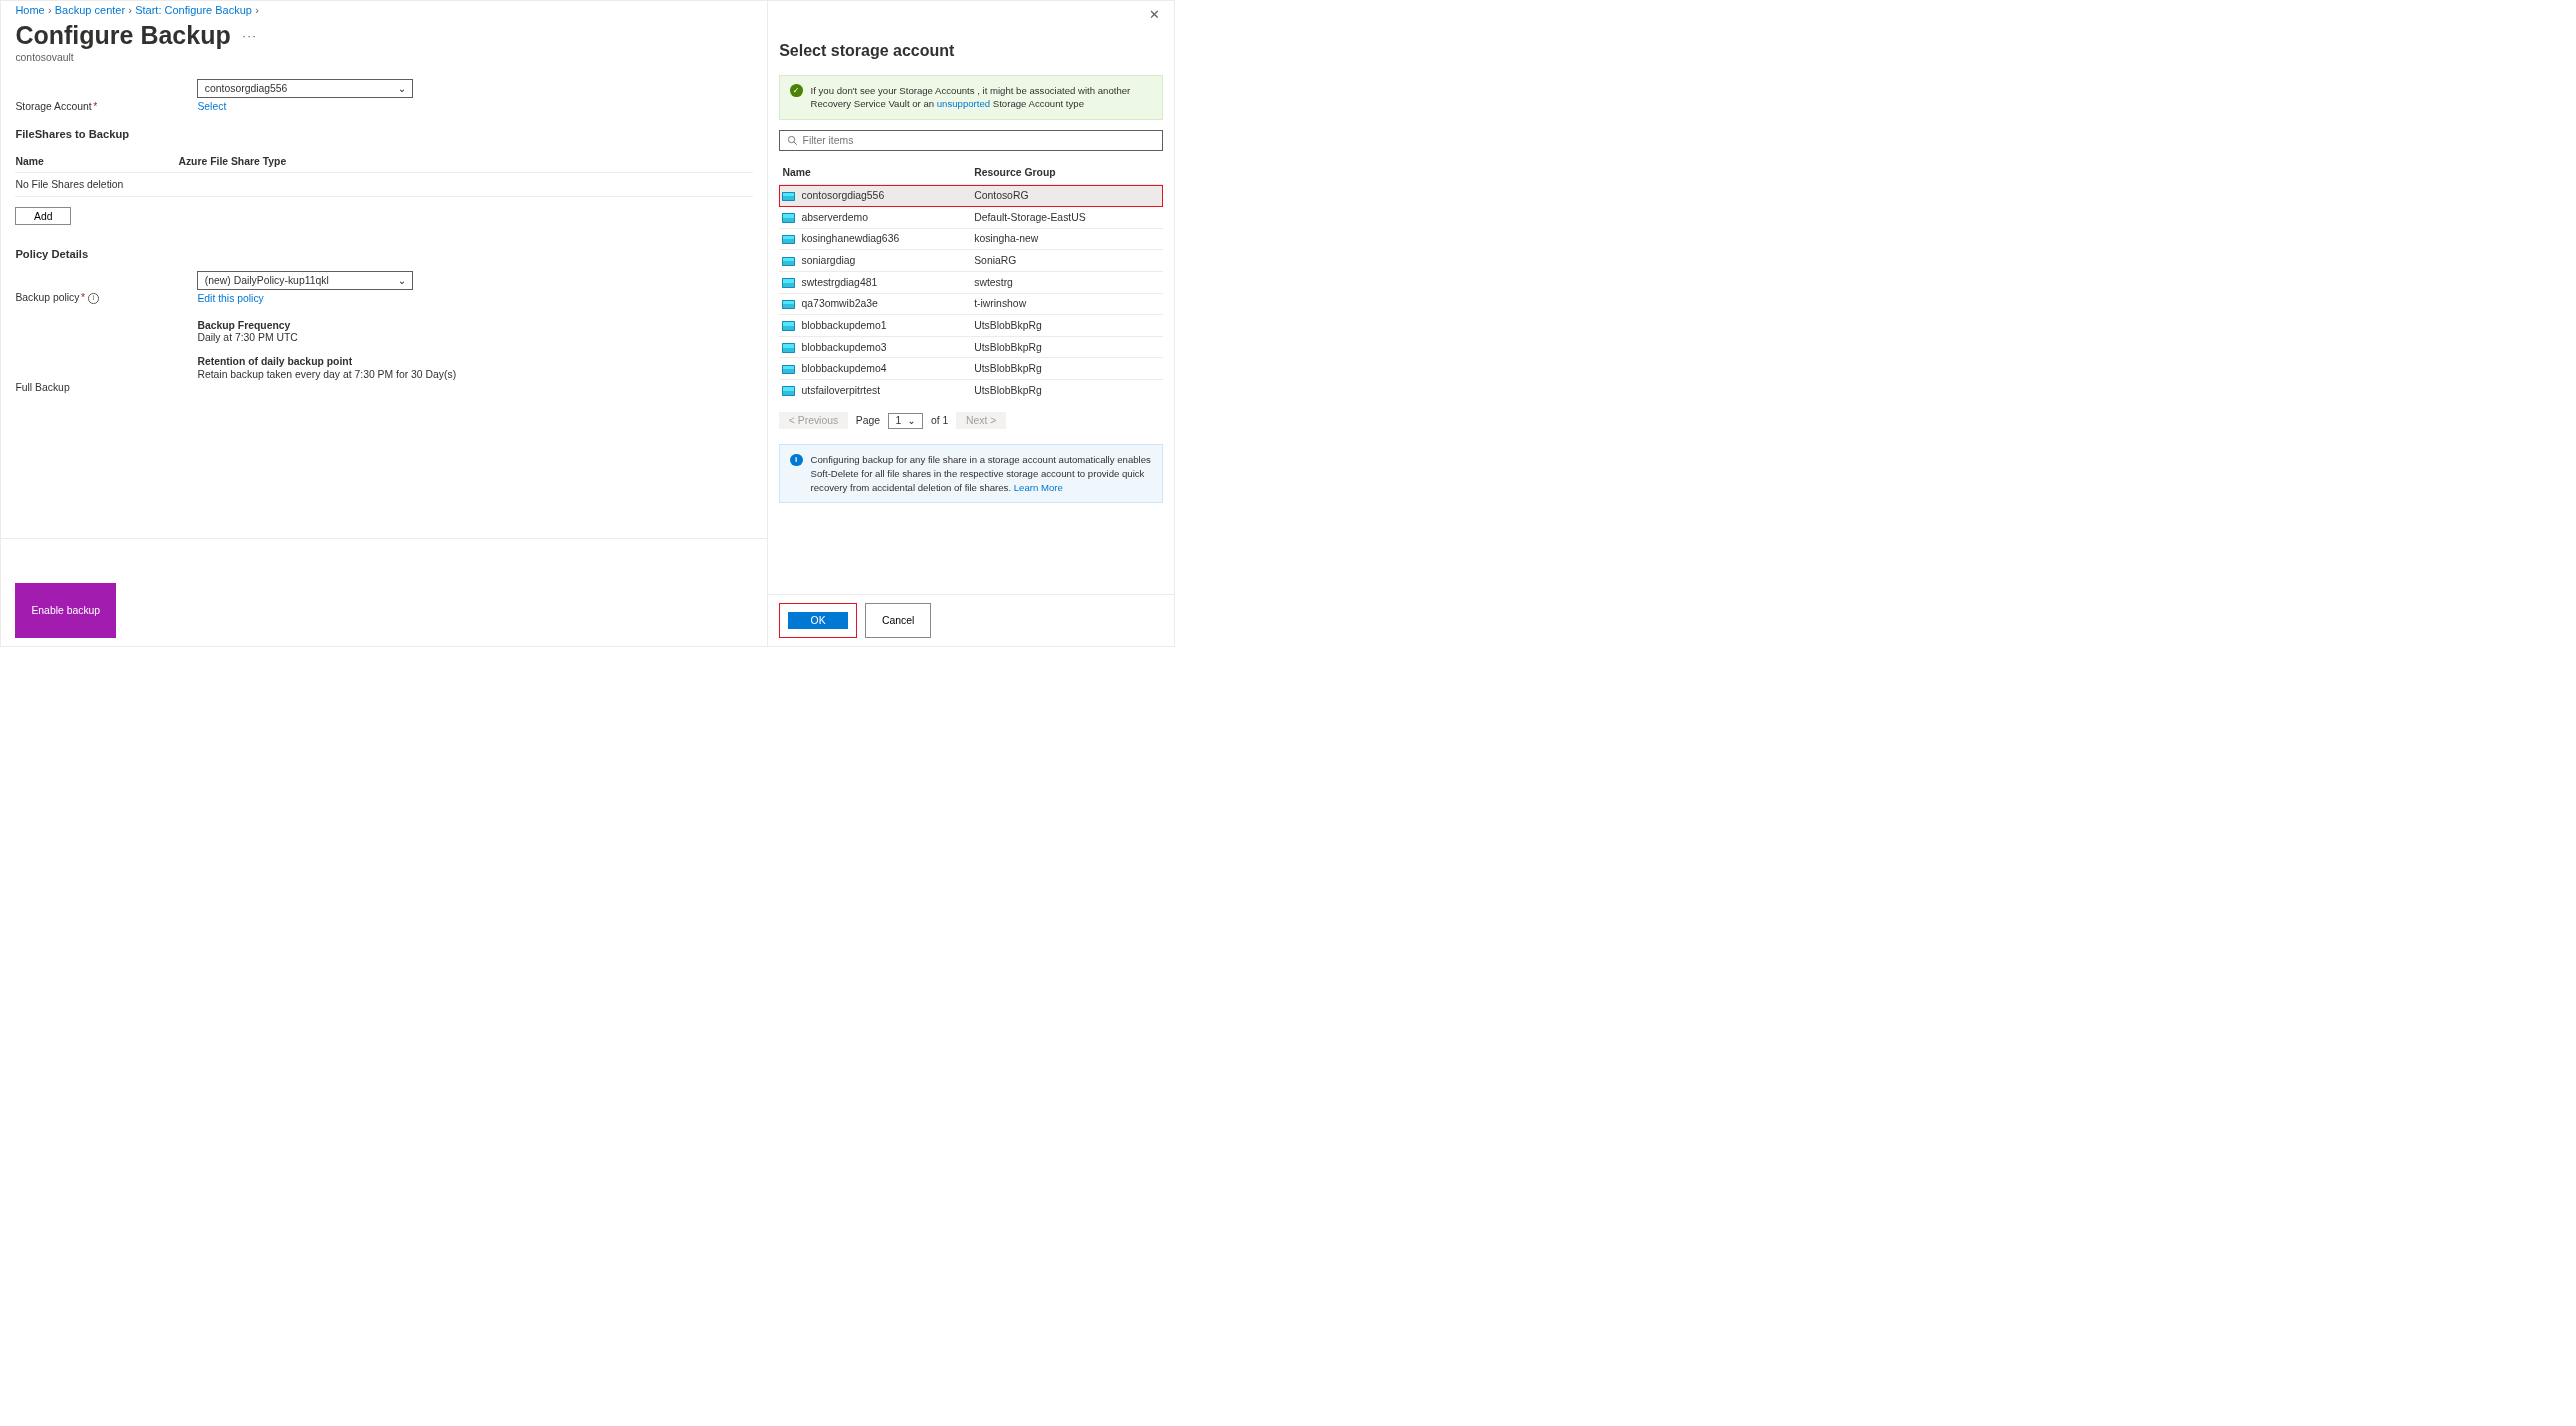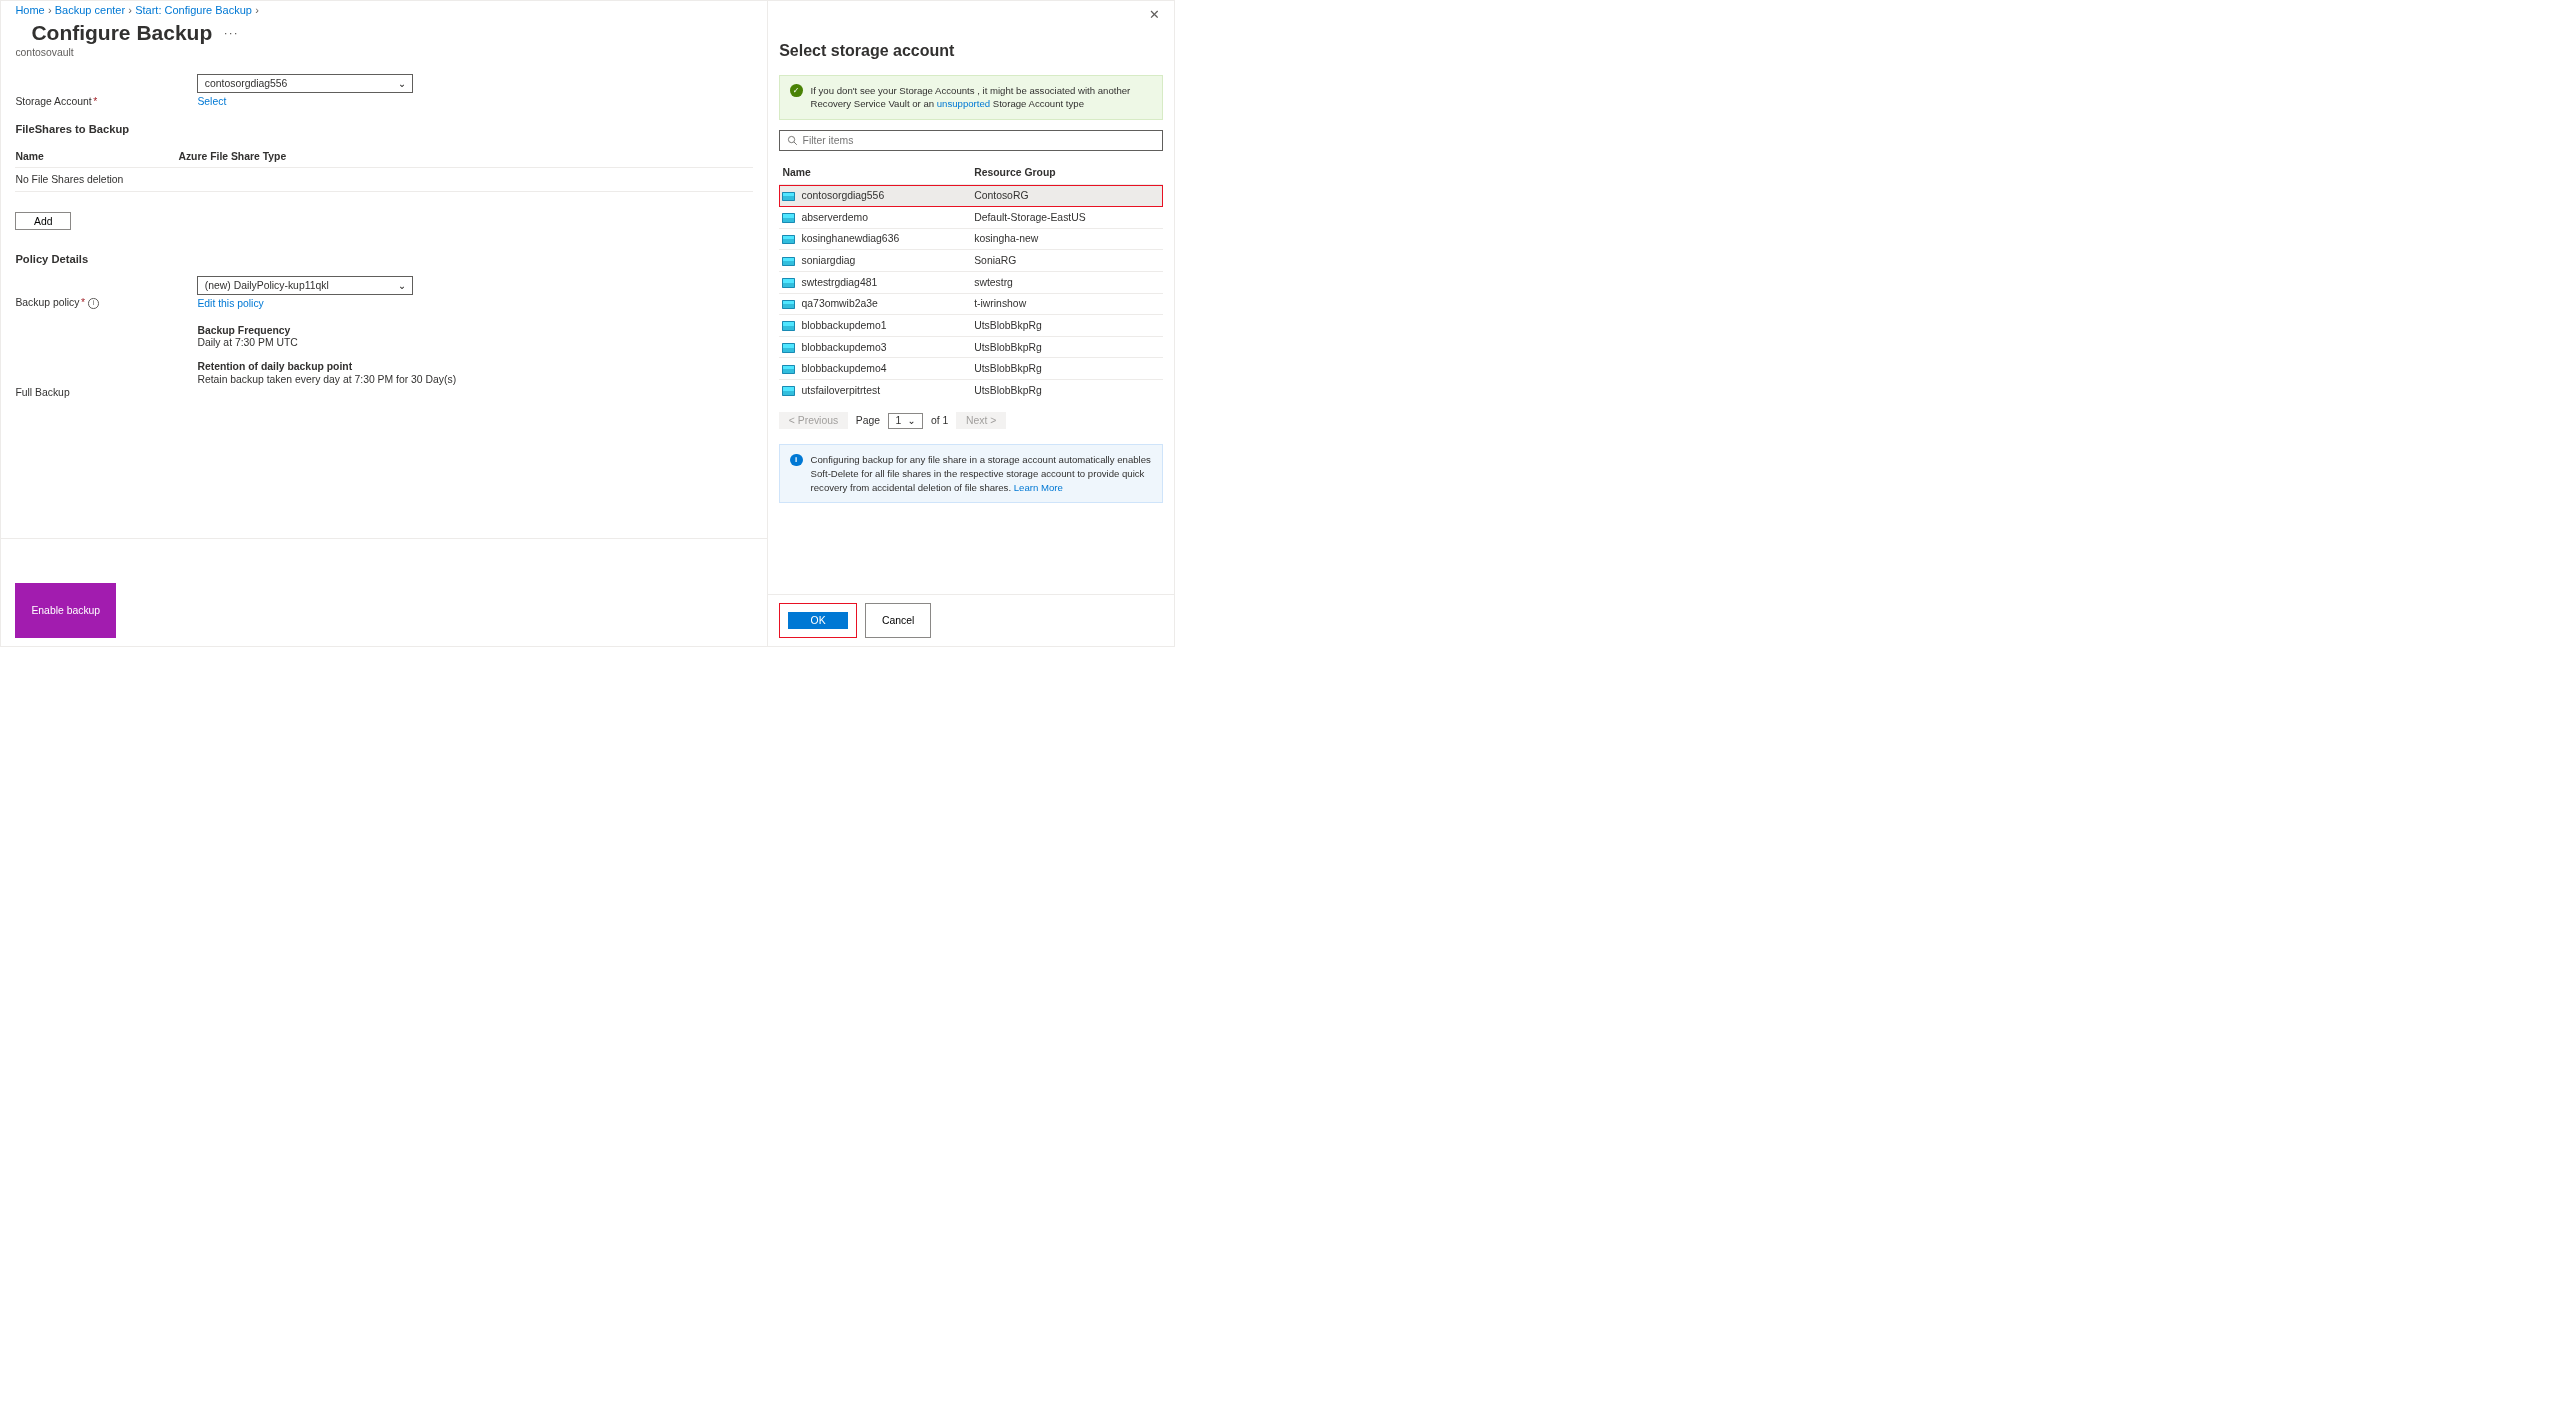--- a/index.html
+++ b/index.html
@@ -4,37 +4,37 @@
 <style>
 * { box-sizing: border-box; margin: 0; padding: 0; }
 body { font-family: "Segoe UI", -apple-system, sans-serif; font-size: 10.4px; color: #323130; background: #fff; }
 .app { display: flex; width: 1175px; height: 647px; border: 0.8px solid #edebe9; }
 .main { flex: 1; display: flex; flex-direction: column; }
 .main-content { flex: 1; overflow: auto; }
 .breadcrumb { display: flex; gap: 3.2px; padding: 3.2px 14.4px 0; font-size: 11px; }
 .breadcrumb a { color: #0078d4; text-decoration: none; }
 .breadcrumb .sep { color: #605e5c; }
 .title-row { display: flex; align-items: center; gap: 11.2px; padding: 4.8px 14.4px 0; }
-.page-title { font-size: 21px; font-weight: 600; margin-left: 16px; }
+.page-title { font-size: 25px; font-weight: 600; }
 .more-dots { color: #605e5c; font-size: 12.8px; letter-spacing: 0.8px; cursor: pointer; }
 .subtitle { padding: 1.6px 14.4px 16px; color: #605e5c; font-size: 10.4px; }
 .form-section { padding: 0 14.4px; }
 .form-row { display: flex; align-items: flex-end; margin-bottom: 16px; }
 .form-label { width: 182px; padding-top: 3.2px; font-size: 10.4px; }
 .req { color: #a4262c; margin-left: 1.6px; }
 .form-control { width: 216px; }
 .dropdown { display: flex; align-items: center; justify-content: space-between; width: 100%; height: 19px; border: 0.8px solid #605e5c; padding: 0 6.4px; font-size: 10.4px; background: #fff; cursor: pointer; }
 .chev { font-size: 9.6px; }
 .link { color: #0078d4; cursor: pointer; font-size: 10.4px; display: inline-block; margin-top: 3.2px; }
 .section-header { font-weight: 600; font-size: 11.2px; margin: 8px 0 11.2px; }
 .table { width: 100%; border-collapse: collapse; }
 .table th { text-align: left; font-weight: 600; font-size: 10.4px; padding: 4.8px 6.4px 4.8px 0; }
 .table td { padding: 6.4px 6.4px 6.4px 0; border-bottom: 0.8px solid #edebe9; font-size: 10.4px; color: #323130; }
 .table .last td { border-top: 0.8px solid #edebe9; border-bottom: 0.8px solid #edebe9; }
-.btn-outline { border: 0.8px solid #8a8886; background: #fff; padding: 2.4px 17.6px; font-size: 10.4px; cursor: pointer; margin-top: 20px; }
+.btn-outline { border: 0.8px solid #8a8886; background: #fff; padding: 2.4px 17.6px; font-size: 10.4px; cursor: pointer; margin-top: 10px; }
 .info-icon { display: inline-block; width: 10.4px; height: 10.4px; border: 0.8px solid #605e5c; border-radius: 50%; font-size: 7.2px; line-height: 8.8px; text-align: center; color: #605e5c; margin-left: 3.2px; vertical-align: middle; }
 .policy-block { margin-bottom: 12.8px; }
 .policy-label { font-weight: 600; font-size: 10.4px; }
 .policy-val { font-size: 10.4px; margin-top: 1.6px; }
 .footer-bar { border-top: 0.8px solid #edebe9; padding: 8px 14.4px; }
 .btn-primary { background: #a21caf; color: #fff; border: none; padding: 22px 16px; font-size: 10.4px; cursor: pointer; margin-top: 36px; }
 .panel { width: 407px; border-left: 0.8px solid #edebe9; display: flex; flex-direction: column; }
 .panel-body { flex: 1; padding: 0 11.2px; overflow: auto; }
 .panel-header { display: flex; justify-content: space-between; align-items: flex-start; padding: 3.2px 11.2px 14.4px; }
 .panel-title { font-size: 16px; font-weight: 600; margin-top: 38px; }

